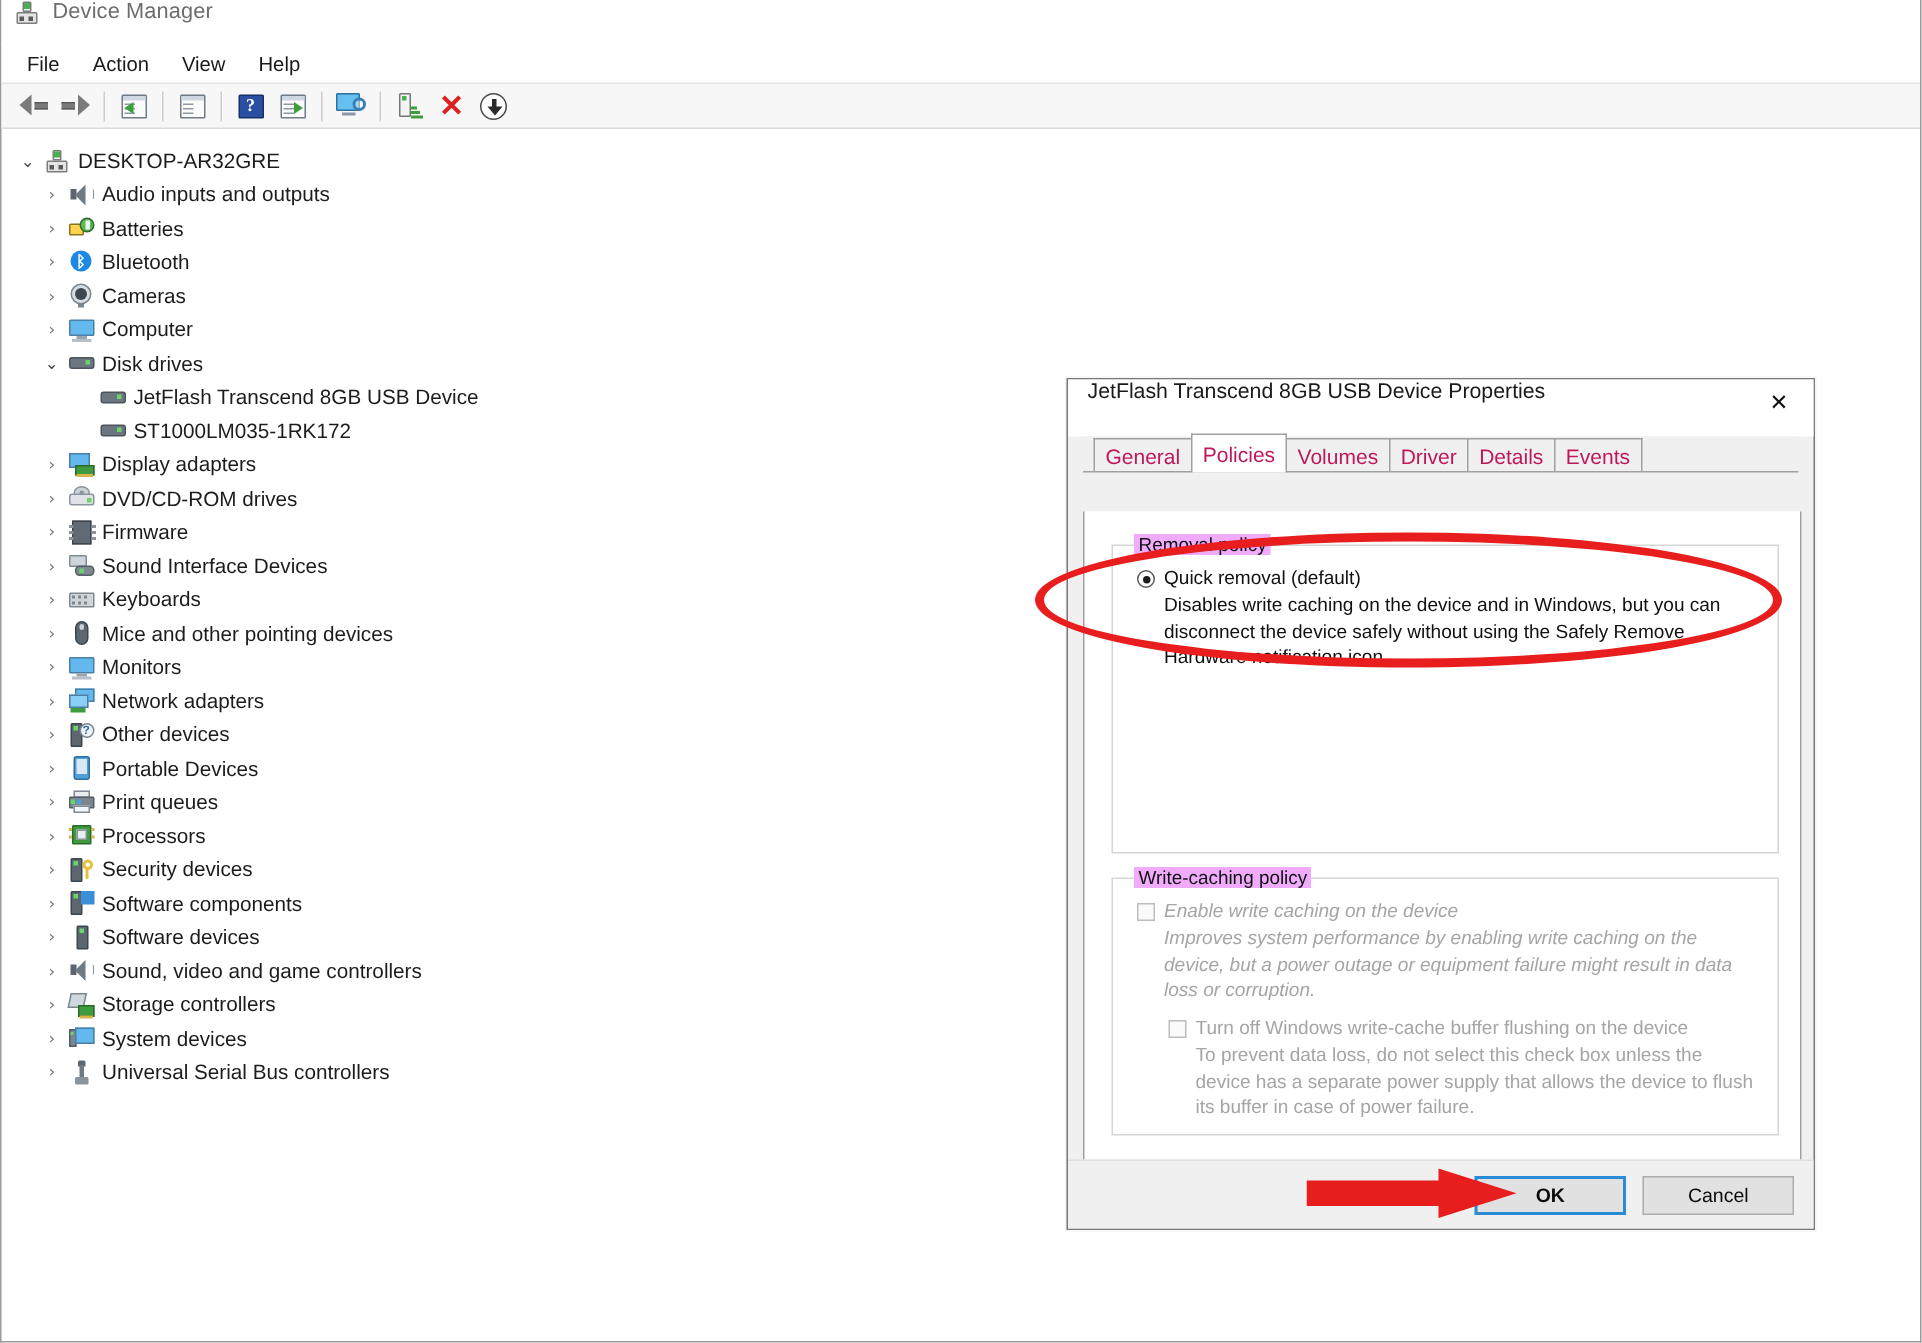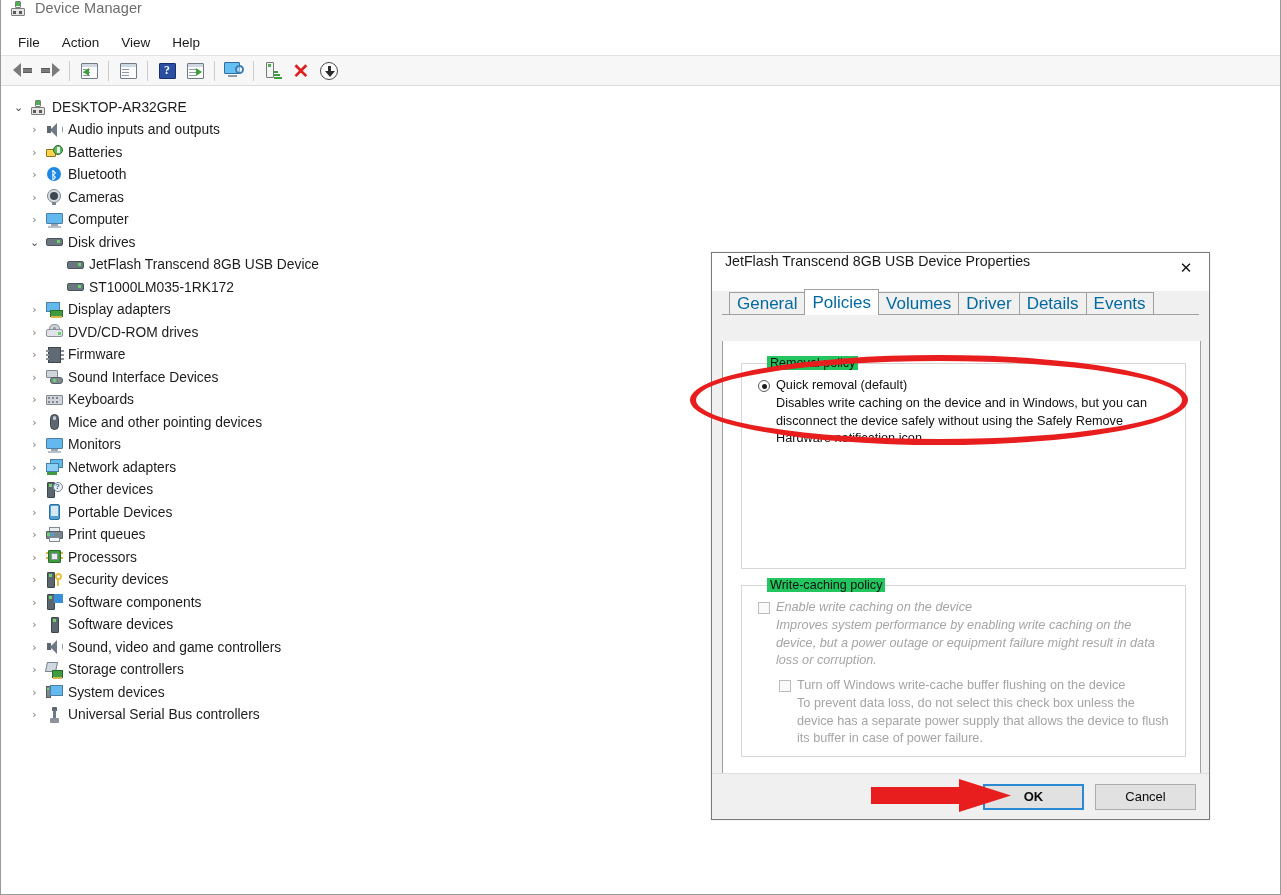--- a/index.html
+++ b/index.html
@@ -373,22 +373,22 @@
     height: 24px;
     margin: 0 10px;
     padding-left: 7px;
     border-bottom: 1px solid #a0a0a0;
     background: #f0f0f0;
   }
   .tab {
     height: 22px;
     padding: 0 7px;
     display: flex; align-items: center;
-    font-size: 17px;
-    color: #0369a1;
+    font-size: 14px;
+    color: #be185d;
     background: #f0f0f0;
     border: 1px solid #a0a0a0;
     border-bottom: none;
     margin-right: -1px;
     cursor: default;
     white-space: nowrap;
   }
   .tab.active {
     background: #ffffff;
     height: 26px;
@@ -408,22 +408,22 @@
     border-top: none;
   }
 
   
   .groupbox {
     position: absolute;
     border: 1px solid #d6d6d6;
   }
   .groupbox > .gb-title {
     position: absolute;
-    top: -8px; left: 25px;
-    background: #22c55e;
+    top: -8px; left: 14px;
+    background: #f0abfc;
     padding: 0 3px;
     font-size: 12.6px;
     color: #111;
     white-space: nowrap;
   }
   #gb-removal  { left: 18px; top: 22px;  width: 445px; height: 206px; }
   #gb-writecache { left: 18px; top: 244px; width: 445px; height: 172px; }
 
   .opt-row { display: flex; align-items: flex-start; }
   .radio {

